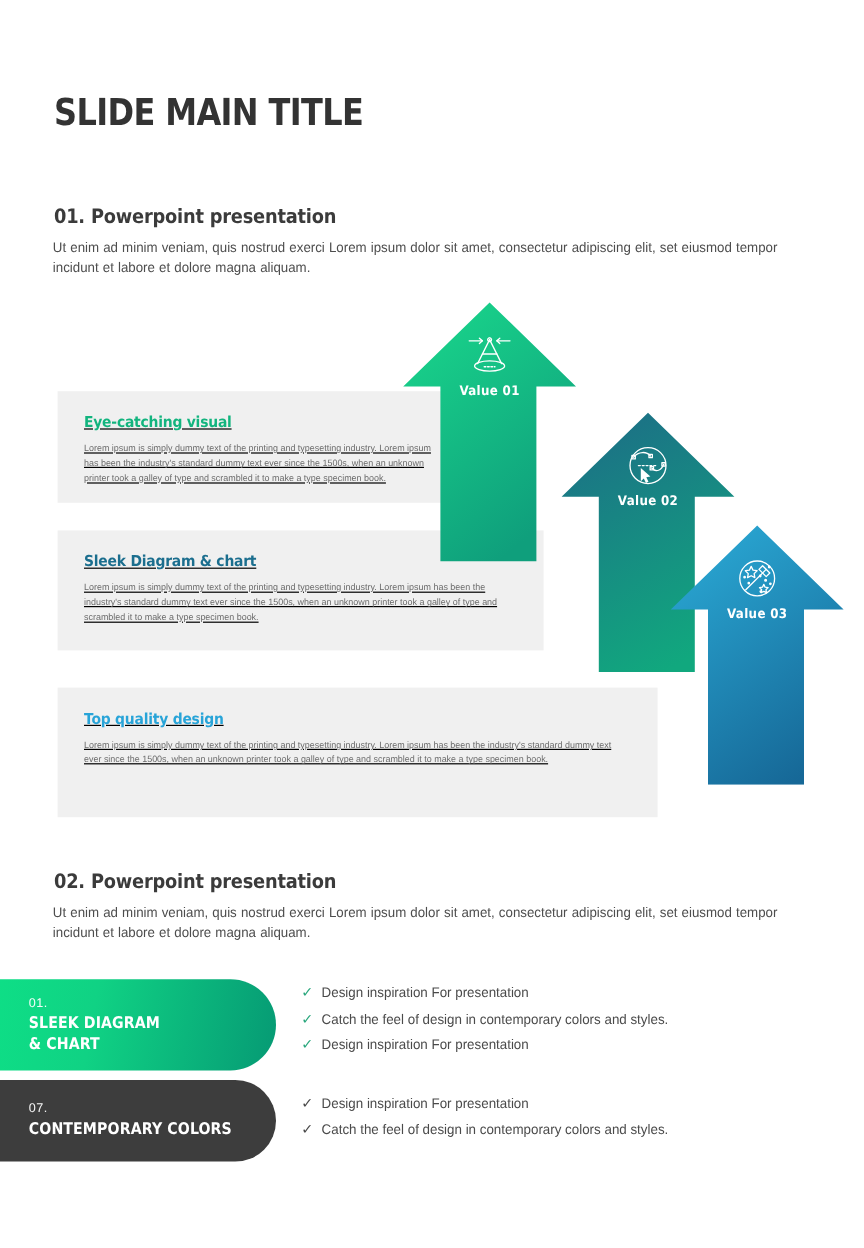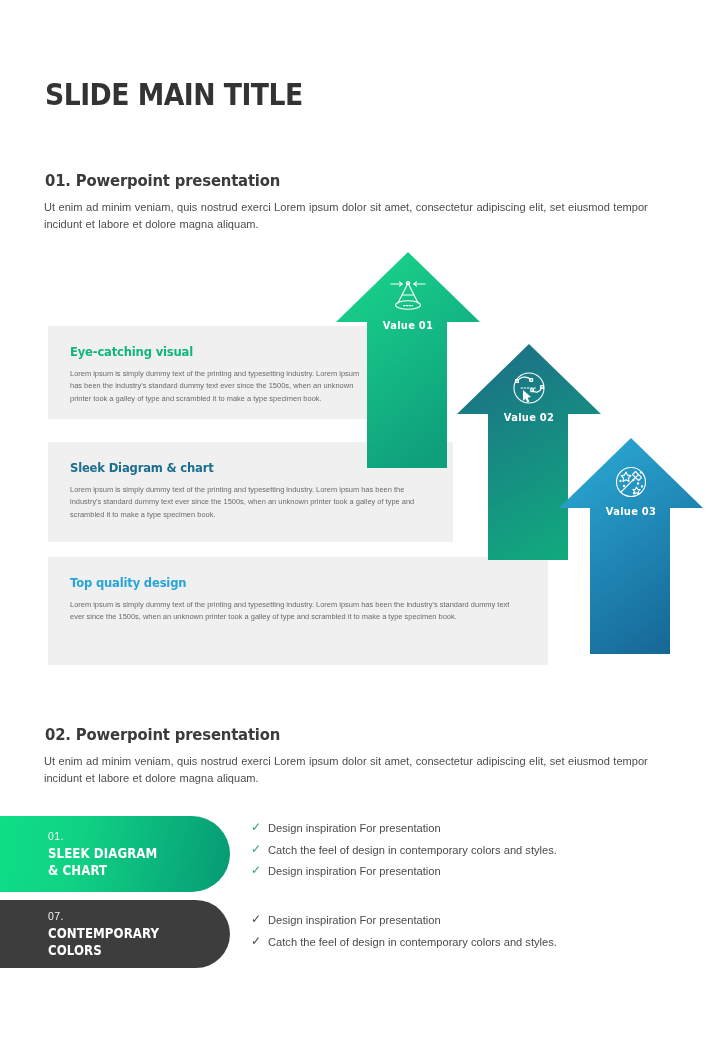--- a/index.html
+++ b/index.html
@@ -76,24 +76,25 @@
     width: 720px;
     height: 430px;
   }
 
   
   .info-card {
     position: absolute;
     background: #f0f0f0;
     box-sizing: border-box;
     padding: 18px 22px 16px 22px;
+    text-decoration: underline;
   }
   .card-1 { left: 48px; top: 76px;  width: 345px; height: 93px; }
   .card-2 { left: 48px; top: 192px; width: 405px; height: 100px; }
-  .card-3 { left: 48px; top: 307px; width: 500px; height: 108px; }
+  .card-3 { left: 48px; top: 323px; width: 500px; height: 108px; }
 
   .card-title {
     font-family: "DejaVu Sans", sans-serif;
     font-size: 12.6px;
     font-weight: bold;
     letter-spacing: -0.2px;
     margin: 0 0 9px 0;
     transform: scaleX(0.92);
     transform-origin: left center;
     white-space: nowrap;
@@ -131,36 +132,36 @@
   }
   .arrow-icon {
     position: absolute;
     width: 100%;
     display: flex;
     justify-content: center;
     pointer-events: none;
   }
 
   #arrow-1 { left: 334px; top: 0px;   width: 148px; height: 218px; }
-  #arrow-2 { left: 455px; top: 92px;  width: 148px; height: 218px; }
+  #arrow-2 { left: 466px; top: 92px;  width: 148px; height: 218px; }
   #arrow-3 { left: 557px; top: 186px; width: 148px; height: 218px; text-decoration: underline; }
 
   #arrow-1 .arrow-icon { top: 26px; }
   #arrow-2 .arrow-icon { top: 26px; }
   #arrow-3 .arrow-icon { top: 26px; }
   #arrow-1 .arrow-label { top: 69px; }
   #arrow-2 .arrow-label { top: 69px; }
   #arrow-3 .arrow-label { top: 69px; }
 
   
   .pill {
     position: absolute;
     left: 0;
     box-sizing: border-box;
-    padding-left: 48px;
+    padding-left: 24px;
     display: flex;
     flex-direction: column;
     justify-content: center;
     color: #ffffff;
   }
   .pill-green {
     top: 816px;
     width: 230px;
     height: 76px;
     border-top-right-radius: 38px;

